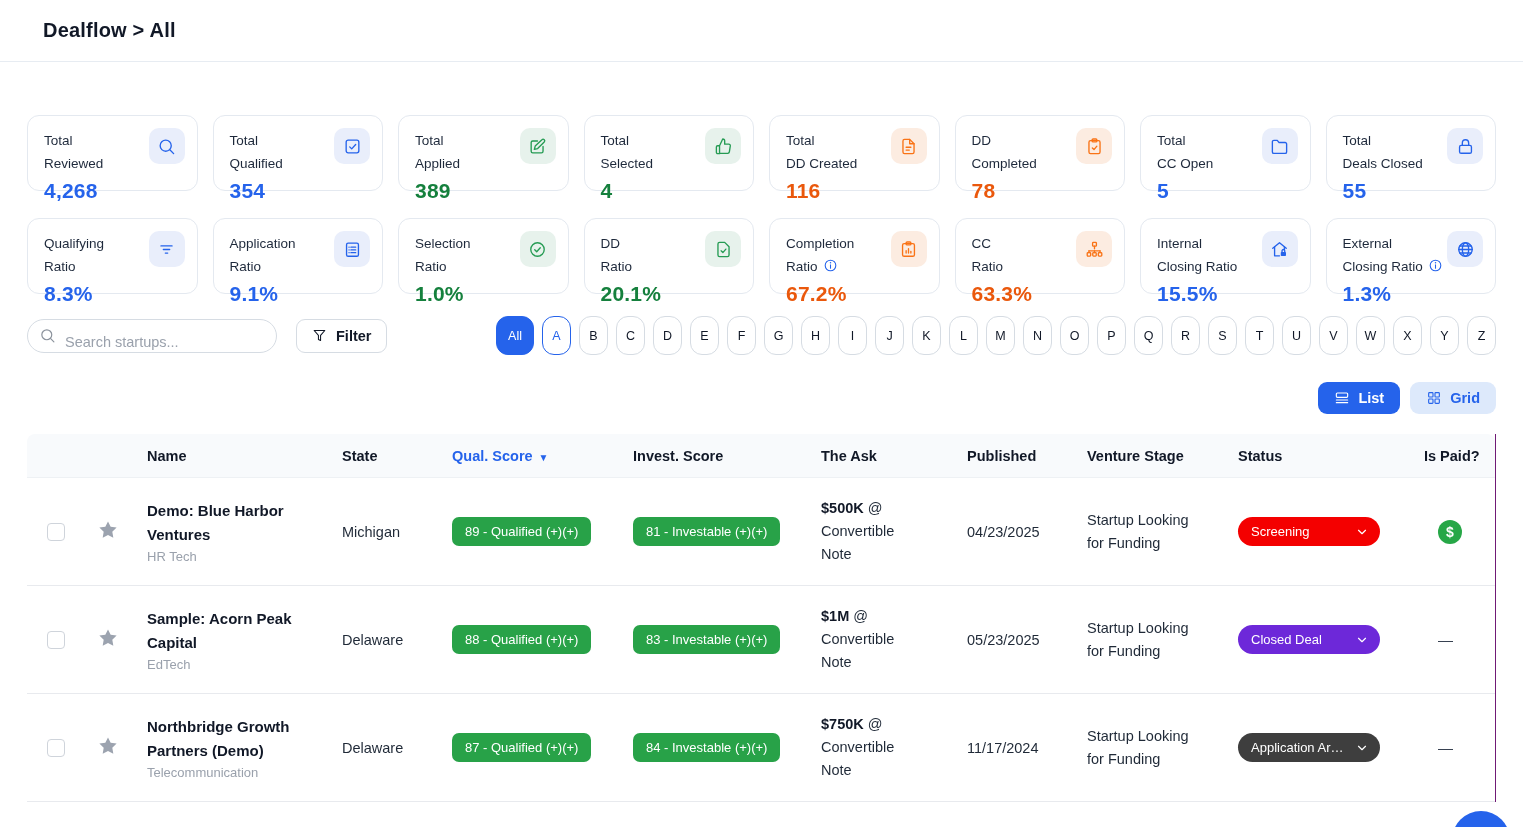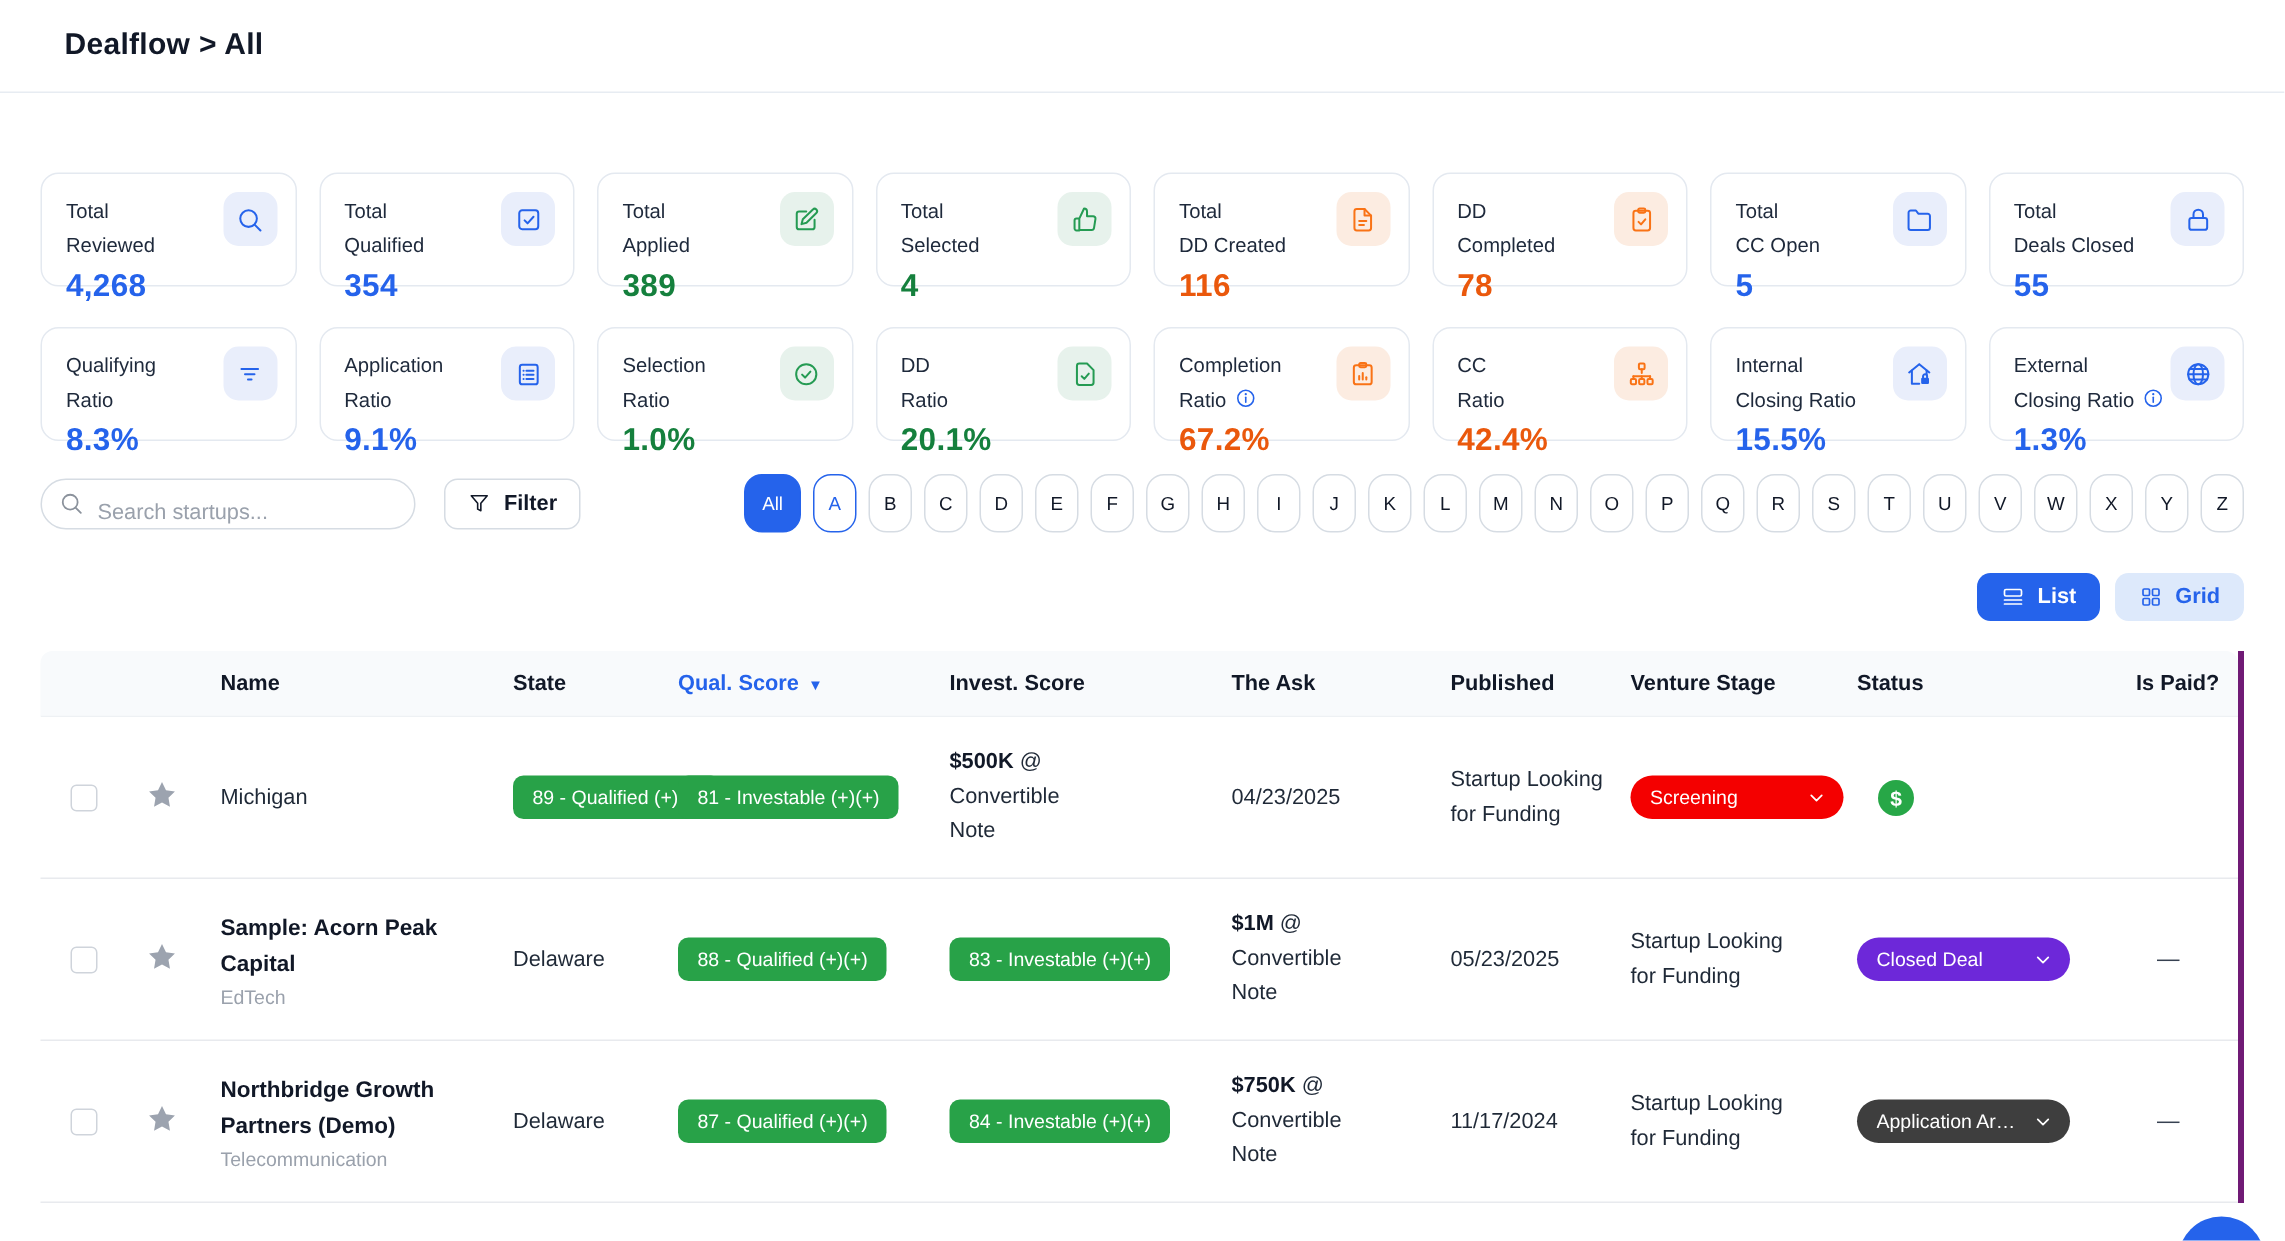--- a/index.html
+++ b/index.html
@@ -70,21 +70,21 @@
   .toggle-btn {
     height: 32px; padding: 0 16px; border-radius: 9px; border: none; display: flex; align-items: center; gap: 8px;
     font-size: 14.5px; font-weight: 600; cursor: pointer; font-family: inherit;
   }
   .toggle-btn .ico { width: 16px; height: 16px; display: inline-flex; }
   .toggle-btn .ico svg { width: 16px; height: 16px; }
   .toggle-btn.primary { background: #2563eb; color: #fff; }
   .toggle-btn.secondary { background: #dde9fb; color: #2563eb; }
 
   
-  .table { margin: 20px 27px 0; border-right: 4px solid #701a75; }
+  .table { margin: 20px 27px 0; border-right: 1px solid #701a75; }
   .thead, .trow {
     display: grid;
     grid-template-columns: 50px 50px 195px 110px 181px 188px 146px 120px 151px 186px 1fr;
     padding-left: 20px; align-items: center;
   }
   .thead {
     background: #f8fafc; height: 44px; border-radius: 8px 8px 0 0;
     font-size: 14.5px; font-weight: 600; color: #111827; border-bottom: 1px solid #eef1f4;
   }
   .th.sorted { color: #2563eb; cursor: pointer; }
@@ -286,21 +286,21 @@
           <line x1="12" y1="7.8" x2="12" y2="11"></line>
           <line x1="5" y1="13.7" x2="19" y2="13.7"></line>
           <line x1="5" y1="13.7" x2="5" y2="16"></line>
           <line x1="12" y1="13.7" x2="12" y2="16"></line>
           <line x1="19" y1="13.7" x2="19" y2="16"></line>
           <rect x="2.8" y="16" width="4.4" height="4.4" rx="1"></rect>
           <rect x="9.8" y="16" width="4.4" height="4.4" rx="1"></rect>
           <rect x="16.8" y="16" width="4.4" height="4.4" rx="1"></rect>
         </svg>
       </div>
-      <div class="card-value" style="color:#ea580c">42.4%</div>
+      <div class="card-value" style="color:#ea580c">63.3%</div>
     </div>
     <div class="card">
       <div class="card-label">Internal<br>Closing Ratio</div>
       <div class="chip" style="background:#e9eefb;color:#2563eb">
         <svg viewBox="0 0 24 24">
           <path d="M3.5 10.5L12 3.5l8.5 7"></path>
           <path d="M5.8 8.8V20h6.2"></path>
           <path d="M18.2 8.8v3.4"></path>
           <rect x="13.6" y="15" width="6.6" height="5.2" rx="1" fill="currentColor" stroke="none"></rect>
           <path d="M15.2 15v-1.3a1.7 1.7 0 0 1 3.4 0V15"></path>
@@ -415,20 +415,24 @@
   <div id="tbody">
       <div class="trow">
         <div class="cell">
           <div class="checkbox"></div>
         </div>
         <div class="cell"><span class="star">
             <svg viewBox="0 0 24 24">
               <path fill="currentColor" stroke="none" d="M12 2.6l2.9 5.9 6.5.9-4.7 4.6 1.1 6.5L12 17.4l-5.8 3.1 1.1-6.5-4.7-4.6 6.5-.9z"></path>
             </svg>
           </span></div>
+        <div class="cell">
+          <div class="row-name">Demo: Blue Harbor Ventures</div>
+          <div class="row-cat">HR Tech</div>
+        </div>
         <div class="cell">Michigan</div>
         <div class="cell"><span class="badge" style="background:#28a248">89 - Qualified (+)(+)</span></div>
         <div class="cell"><span class="badge" style="background:#28a248">81 - Investable (+)(+)</span></div>
         <div class="cell ask"><span class="ask-bold">$500K</span> @ Convertible Note</div>
         <div class="cell">04/23/2025</div>
         <div class="cell stage">Startup Looking for Funding</div>
         <div class="cell">
           <div class="status-pill" style="background:#f40000">
             <span class="status-text">Screening</span>
             <span class="ico">

